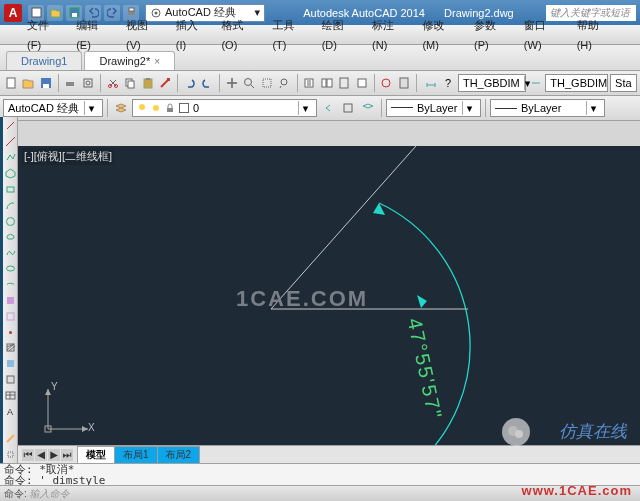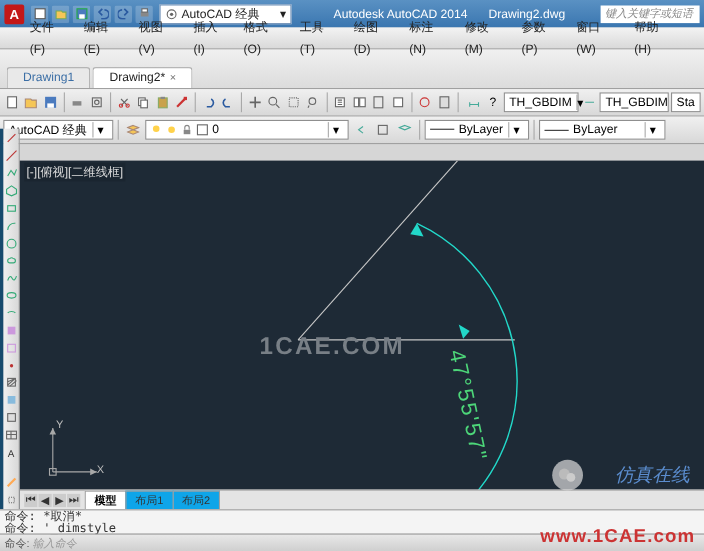--- a/index.html
+++ b/index.html
@@ -16,21 +16,21 @@
   .title-center span { margin: 0 8px; }
   .title-file { font-weight: normal; }
   .title-right { display:flex; align-items:center; gap:4px; }
   .search-tb { background:#fff; color:#888; width:90px; height:16px; padding:0 4px; font-style:italic; font-size:10px; line-height:16px; }
 
   
   .menubar { height: 20px; background: linear-gradient(#f3f3f3,#d9d9d9); border-bottom: 1px solid #a0a0a0; display: flex; align-items: center; padding: 0 20px; color: #222; }
   .menubar .mi { padding: 0 7px; line-height: 20px; }
 
   
-  .file-tabs { height: 36px; background: linear-gradient(#f0f0f0,#dcdcdc); border-bottom:1px solid #a0a0a0; display:flex; align-items:flex-end; padding:0 6px; }
+  .file-tabs { height: 26px; background: linear-gradient(#f0f0f0,#dcdcdc); border-bottom:1px solid #a0a0a0; display:flex; align-items:flex-end; padding:0 6px; }
   .ftab { padding: 3px 14px; background: #e9e9e9; border:1px solid #b0b0b0; border-bottom:none; margin-right:2px; color:#3b6ea5; border-radius:3px 3px 0 0; font-size:11px; display:flex; align-items:center; gap:4px; }
   .ftab.active { background:#fff; color:#222;justify-content:space-between; }
   .ftab .x { color:#777; font-size:10px; }
 
   
   .tool-row { height: 25px; background: linear-gradient(#f0f0f0,#d8d8d8); border-bottom:1px solid #a0a0a0; display:flex; align-items:center; padding:0 3px; gap:2px; }
   .tb-btn { width:18px; height:18px; border:1px solid transparent; border-radius:2px; display:flex; align-items:center; justify-content:center; }
   .sep { width:1px; height:18px; background:#a8a8a8; margin:0 2px; }
   .layer-combo { height:18px; background:#fff; border:1px solid #8f8f8f; display:flex; align-items:center; padding:0 4px; gap:4px; min-width:0; }
   .layer-combo .swatch { width:10px; height:10px; }
@@ -39,42 +39,42 @@
   
   
   .workspace { position:absolute; top:117px; left:0; right:0; bottom:38px; display:flex; }
   .ltoolbar { width:18px; background: linear-gradient(to right,#f0f0f0,#d8d8d8); border-right:1px solid #a0a0a0; border-left: 3px solid #174a6d; display:flex; flex-direction:column; gap:2px; padding:2px 0; }
   .ltoolbar .tb-btn { width:15px; height:15px; margin:0 auto; }
   .ltoolbar .gap { height:10px; }
   .canvas-wrap { flex:1; position:relative; background:#1e2a36; overflow:hidden;margin-top:29px; }
   .vp-label { position:absolute; top:2px; left:4px; color:#dedede; font-size:11px; background:rgba(0,0,0,.1); padding:1px 2px; }
   
   .ucs { position:absolute; left:20px; bottom:24px; color:#bcbcbc; font-size:10px; }
-  .watermark { position:absolute; left:218px; top:156px; color:#787f86; font-size:22px; font-weight:bold; letter-spacing:2px; }
+  .watermark { position:absolute; left:218px; top:140px; color:#787f86; font-size:22px; font-weight:bold; letter-spacing:2px; }
   
   .dim-text { position:absolute; left:407px; top:170px; color:#4dd679; font-size:20px; transform: rotate(78deg); transform-origin: left top; letter-spacing:2px; font-family: "Arial", sans-serif; }
   
   .layout-tabs { position:absolute; left:0; bottom:0; right:0; height:18px; background:#e4e4e4; border-top:1px solid #a0a0a0; display:flex; align-items:center; padding:0 4px; font-size:10px; color:#333; }
   .layout-tabs .nav { display:flex; gap:1px; margin-right:4px; }
   .layout-tabs .nav span { width:12px; height:12px; background:#ccc; display:flex; align-items:center; justify-content:center; }
   .ltab { padding:1px 8px; border:1px solid #a0a0a0; background:#0ea5e9; margin-right:-1px; }
   .ltab.active { background:#fff; color:#000; font-weight:bold; }
 
   
   .cmdline { position:absolute; left:0; right:0; bottom:16px; height:22px; background:#f4f4f4; border-top:1px solid #a0a0a0; font-family: SimSun, monospace; font-size:11px; color:#333; padding:0 4px; line-height:11px; }
   .cmdline .row { white-space:nowrap; overflow:hidden; }
   .cmd-input { display:flex; }
 
   
   .statusbar { position:absolute; left:0; right:0; bottom:0; height:16px; background:linear-gradient(#e8e8e8,#cfcfcf); border-top:1px solid #a0a0a0; display:flex; }
 
   
   .credit1 { position:absolute; right:13px; bottom:58px; color:#5b8dcf; font-size:17px; font-family: "STKaiti", KaiTi, serif; font-style:italic; }
   .credit1-icon { position:absolute; right:110px; bottom:55px; width:28px; height:28px; border-radius:50%; background:rgba(220,220,220,.7); display:flex; align-items:center; justify-content:center; color:#888; font-size:9px; }
-  .credit2 { position:absolute; right:8px; bottom:3px; color:#c33; font-size:17px; font-family: Arial, sans-serif; font-weight:bold; letter-spacing:1px; }
+  .credit2 { position:absolute; right:8px; bottom:3px; color:#c33; font-size:13px; font-family: Arial, sans-serif; font-weight:bold; letter-spacing:1px; }
 </style>
 </head>
 <body>
 
 <div class="titlebar">
   <div class="app-icon">A</div>
   <div class="qat">
     <div class="tb-btn">
         <svg width="11" height="11">
           <rect x="1" y="1" width="9" height="9" fill="#fff" stroke="#555"></rect>

